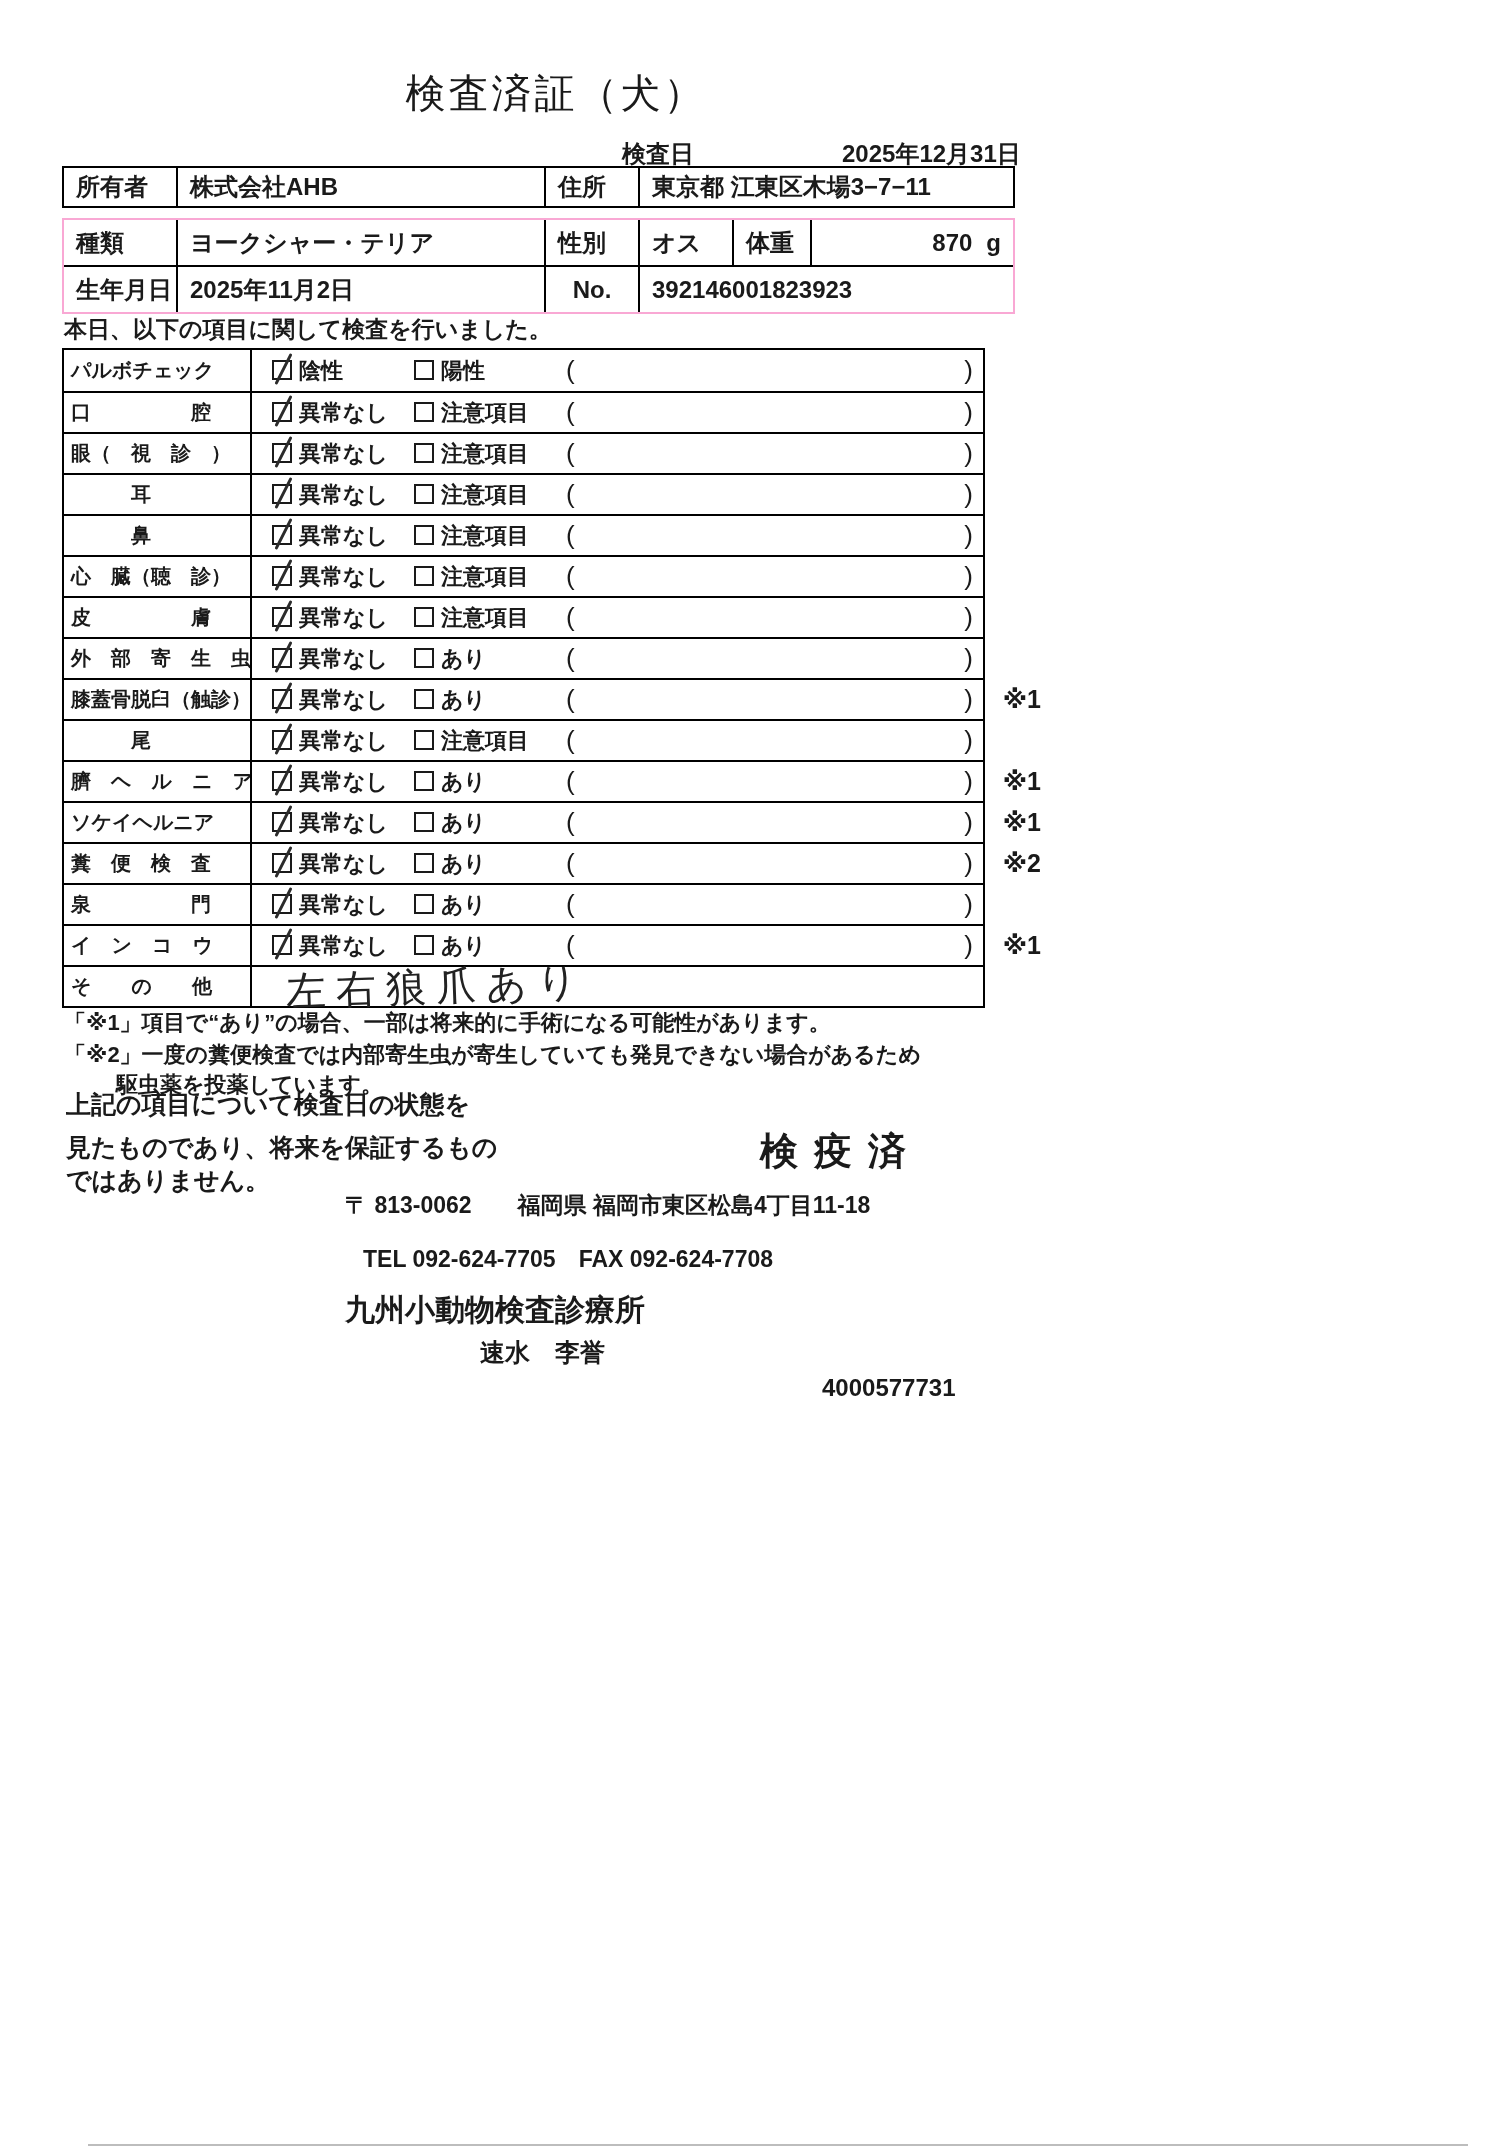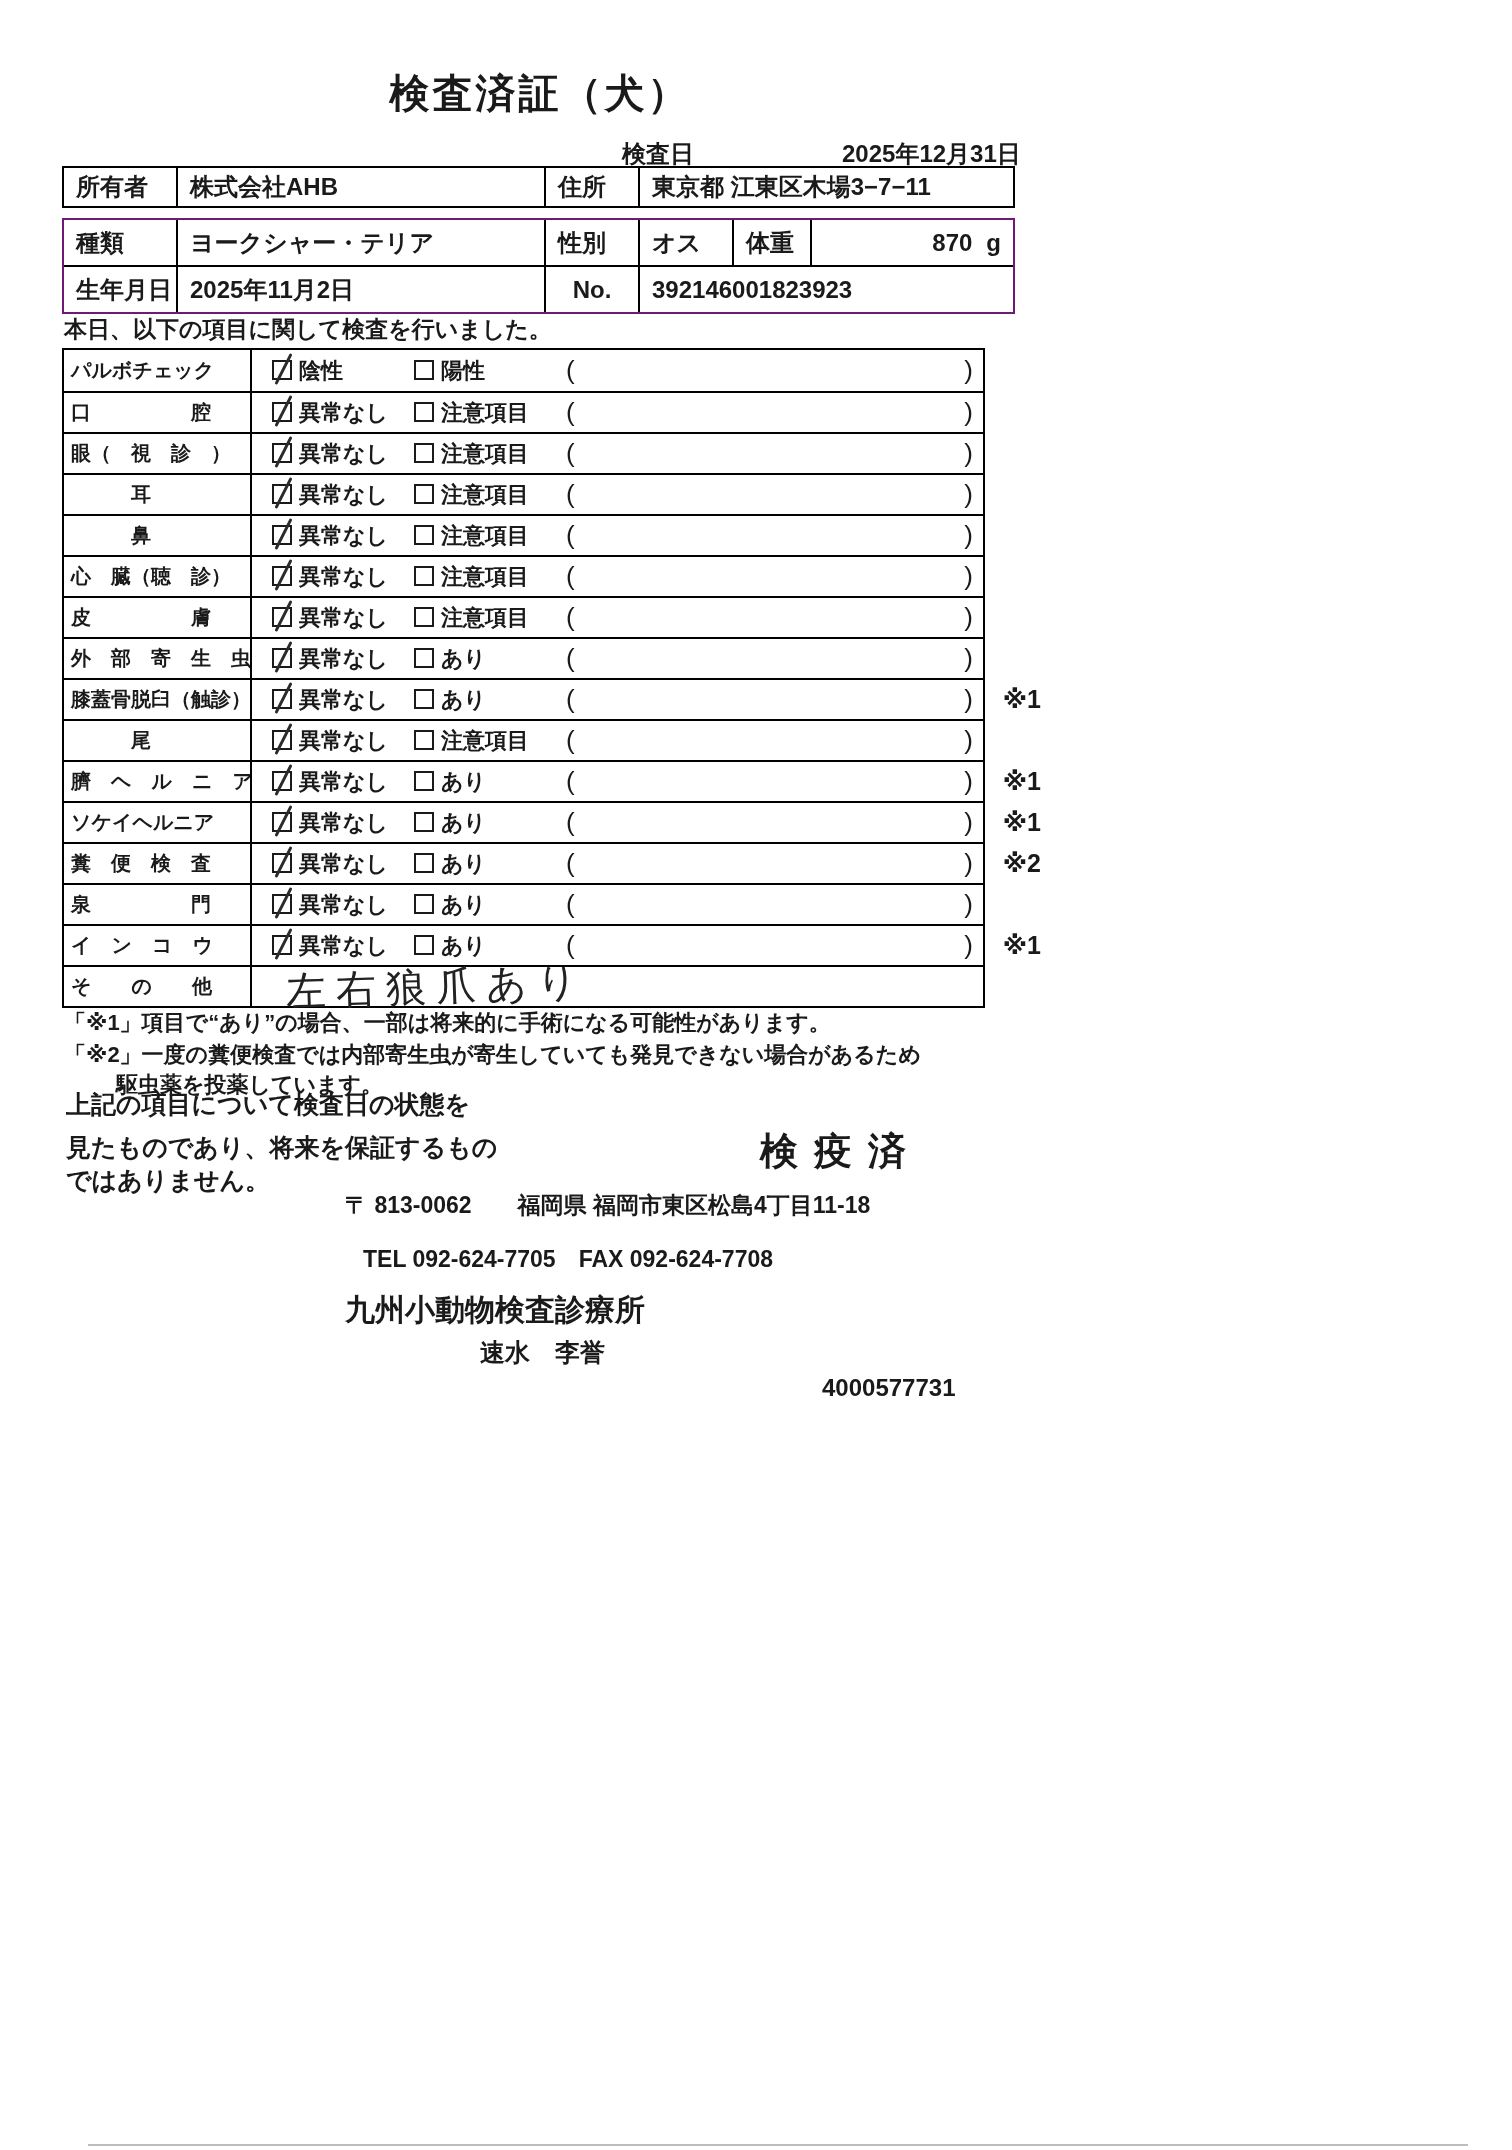--- a/index.html
+++ b/index.html
@@ -7,40 +7,40 @@
     width:1512px;height:2150px;
     background:#ffffff;
     color:#1a1a1a;
     font-family:"Liberation Sans","DejaVu Sans",sans-serif;
     position:relative;
     overflow:hidden;
   }
   
   .title{
     position:absolute;left:0;top:66px;width:1080px;
-    text-align:center;font-size:40px;font-weight:700;letter-spacing:3px;margin:0;
+    text-align:center;font-size:40px;font-weight:400;letter-spacing:3px;margin:0;padding-left:16px;
   }
   
   .date-label{position:absolute;left:622px;top:138px;font-size:24px;font-weight:600;}
   .date-value{position:absolute;left:842px;top:138px;font-size:24px;font-weight:600;}
   
   .grid-table{
     position:absolute;left:62px;width:953px;
     border:2px solid #000;box-sizing:border-box;
     display:grid;align-items:stretch;
   }
   .grid-table .cell{
     display:flex;align-items:center;
     padding:8px 12px;font-size:24px;font-weight:600;
     border-left:2px solid #000;box-sizing:border-box;
     white-space:nowrap;overflow:hidden;
   }
   .grid-table .cell:first-child{border-left:none;}
   .owner-table{top:166px;height:42px;grid-template-columns:112px 368px 94px 375px;}
-  .pet-wrap{position:absolute;left:62px;top:218px;width:953px;border:2px solid #701a75;box-sizing:border-box;}
+  .pet-wrap{position:absolute;left:62px;top:218px;width:953px;border:2px solid #f9a8d4;box-sizing:border-box;}
   .pet-row{display:grid;height:45px;}
   .pet-row1{grid-template-columns:112px 368px 94px 94px 78px 203px;}
   .pet-row2{grid-template-columns:112px 368px 94px 375px;border-top:2px solid #000;}
   .pet-wrap .cell{
     display:flex;align-items:center;padding:0 12px;
     font-size:24px;font-weight:600;border-left:2px solid #000;box-sizing:border-box;
     white-space:nowrap;overflow:hidden;
   }
   .pet-wrap .cell:first-child{border-left:none;}
   .cell.centered{justify-content:center;padding:0 4px;}

